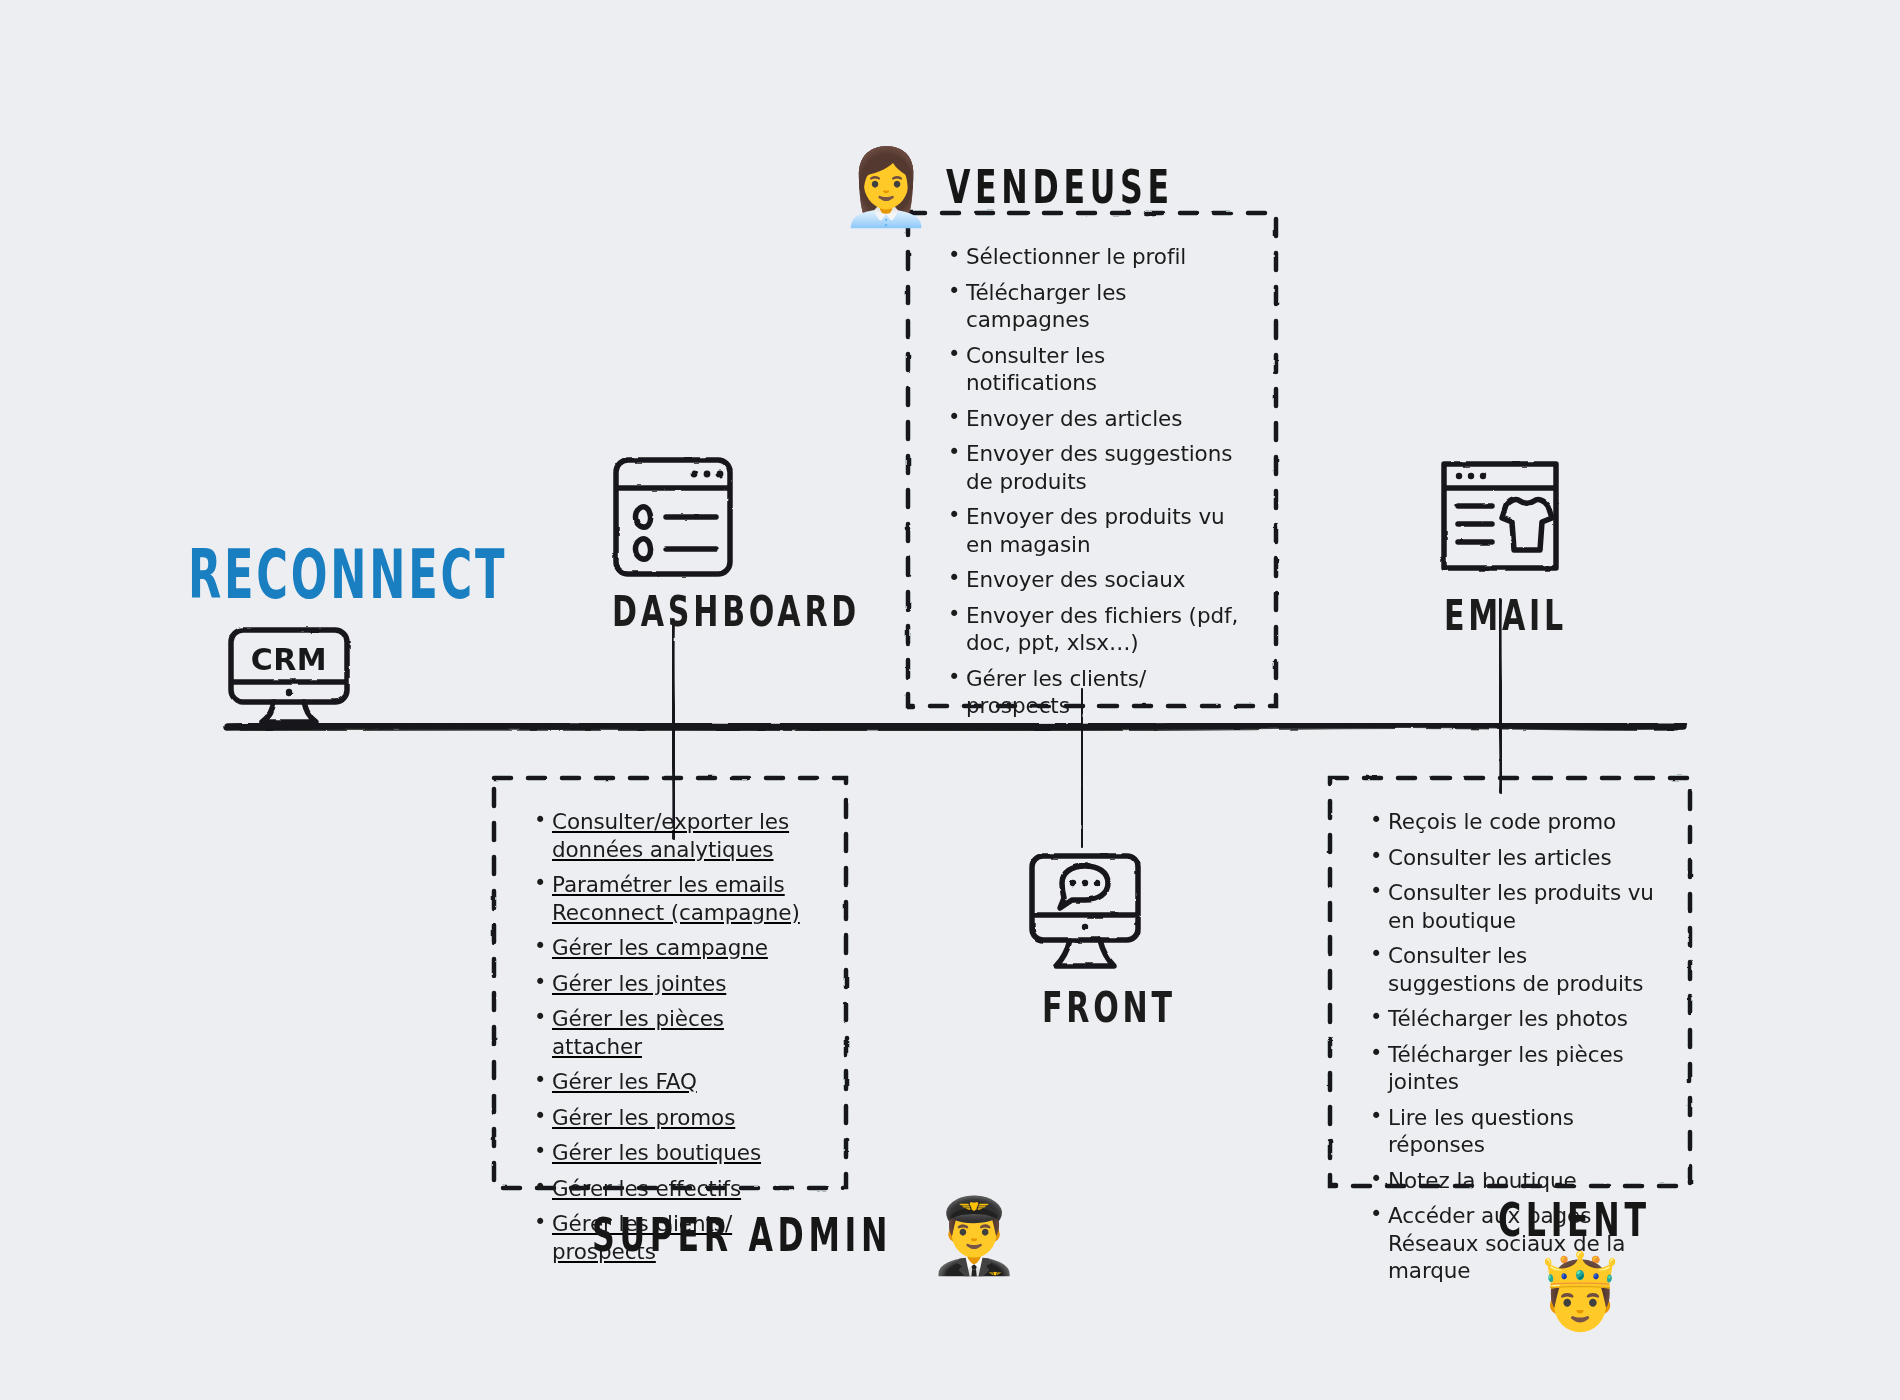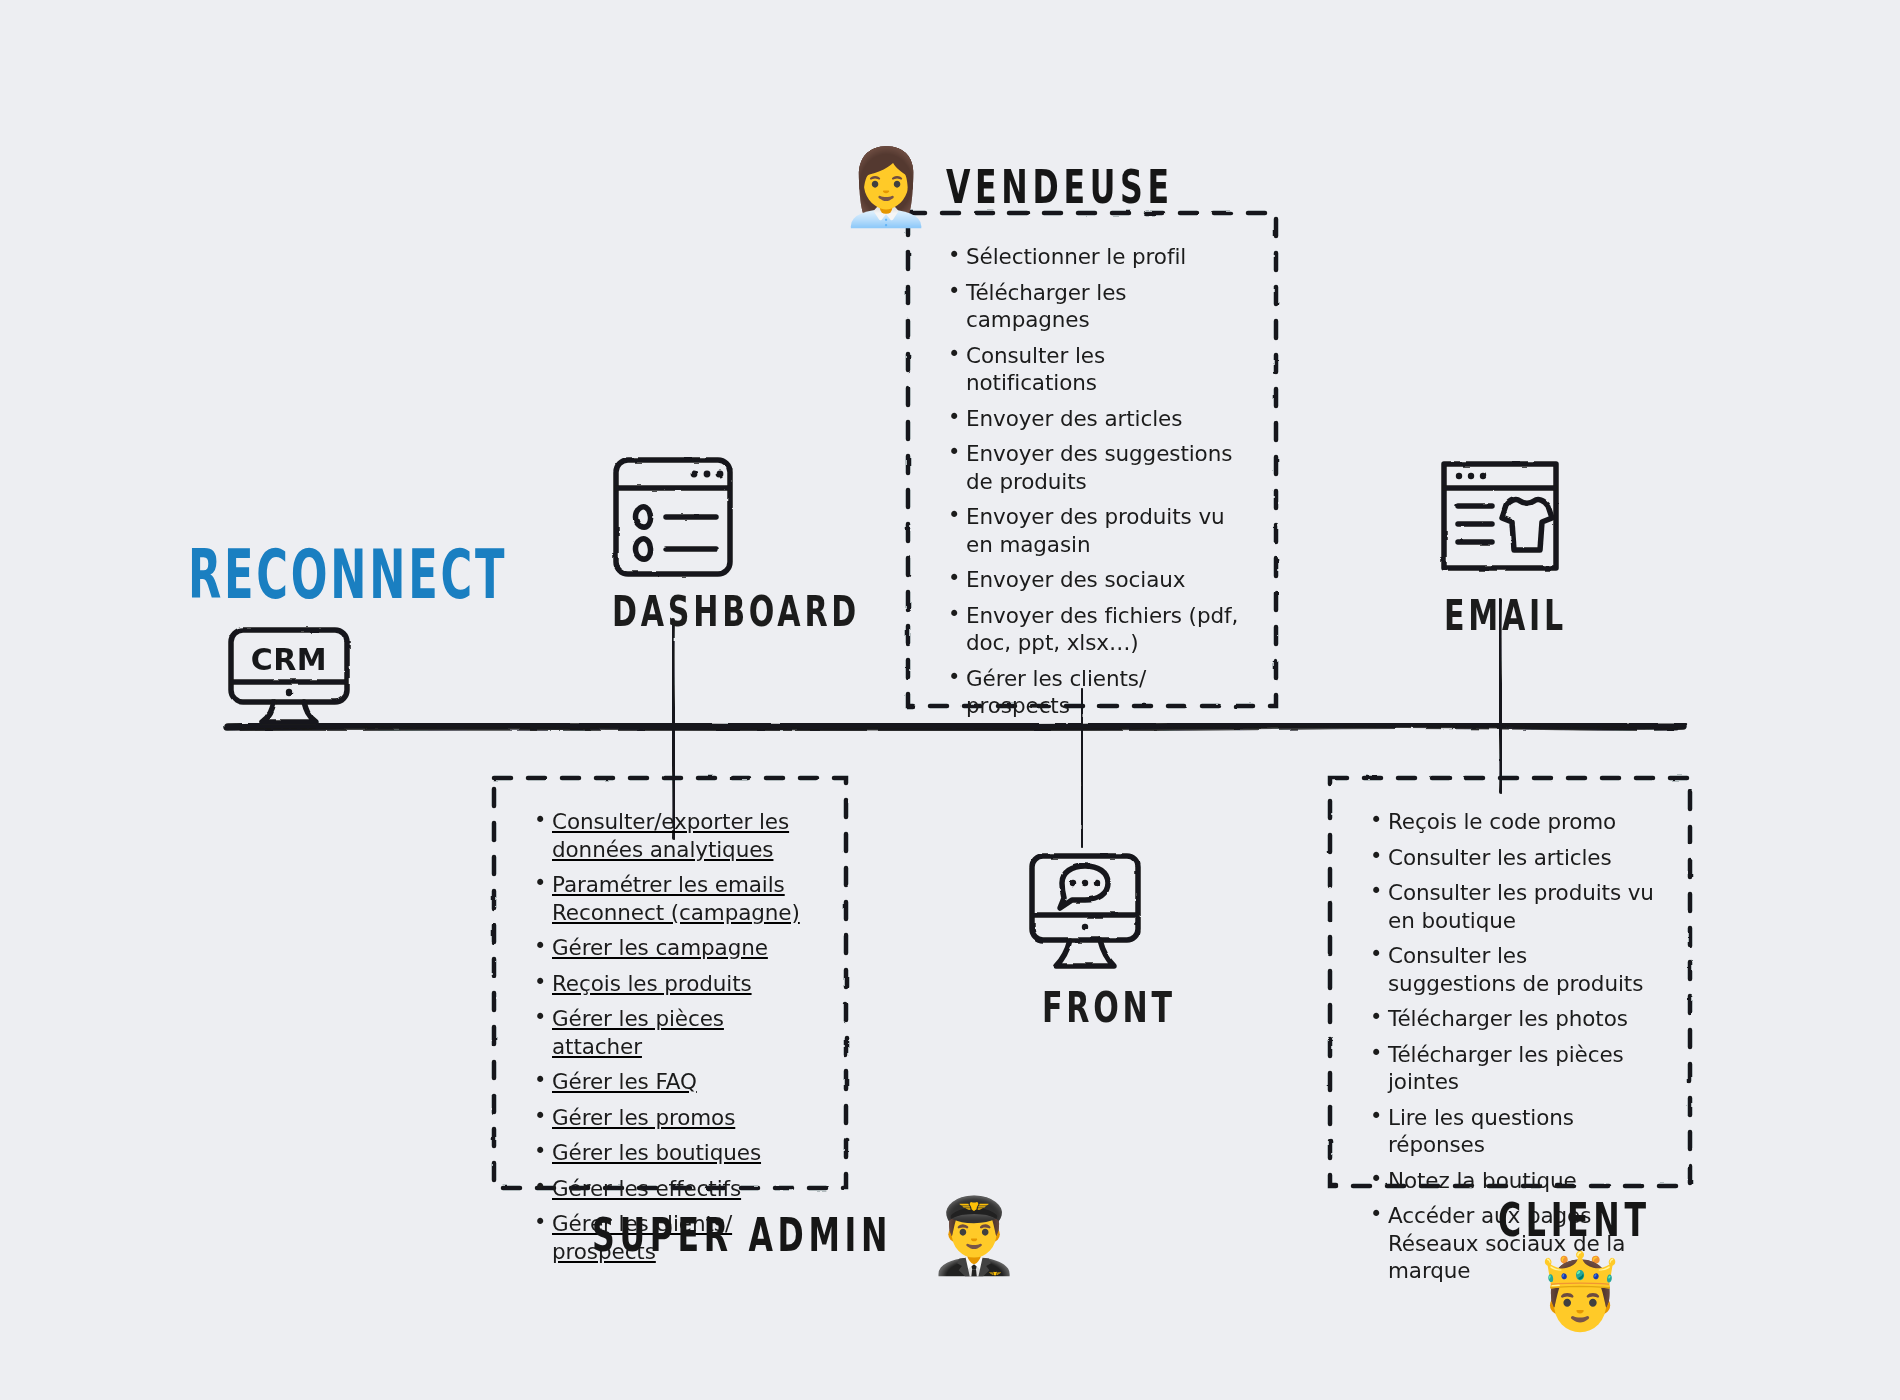--- a/index.html
+++ b/index.html
@@ -244,21 +244,21 @@
       <li>Envoyer des fichiers (pdf, doc, ppt, xlsx…)</li>
       <li>Gérer les clients/ prospects</li>
     </ul>
   </div>
 
   <div class="role-box" style="left:494px; top:778px; width:352px; height:410px;text-decoration:underline;">
     <ul class="role-list">
       <li>Consulter/exporter les données analytiques</li>
       <li>Paramétrer les emails Reconnect (campagne)</li>
       <li>Gérer les campagne</li>
-      <li>Reçois les produits</li>
+      <li>Gérer les jointes</li>
       <li>Gérer les pièces attacher</li>
       <li>Gérer les FAQ</li>
       <li>Gérer les promos</li>
       <li>Gérer les boutiques</li>
       <li>Gérer les effectifs</li>
       <li>Gérer les clients/ prospects</li>
     </ul>
   </div>
   <div class="role-title" style="left:592px; top:1198px;">
     <span class="word">SUPER ADMIN</span>

